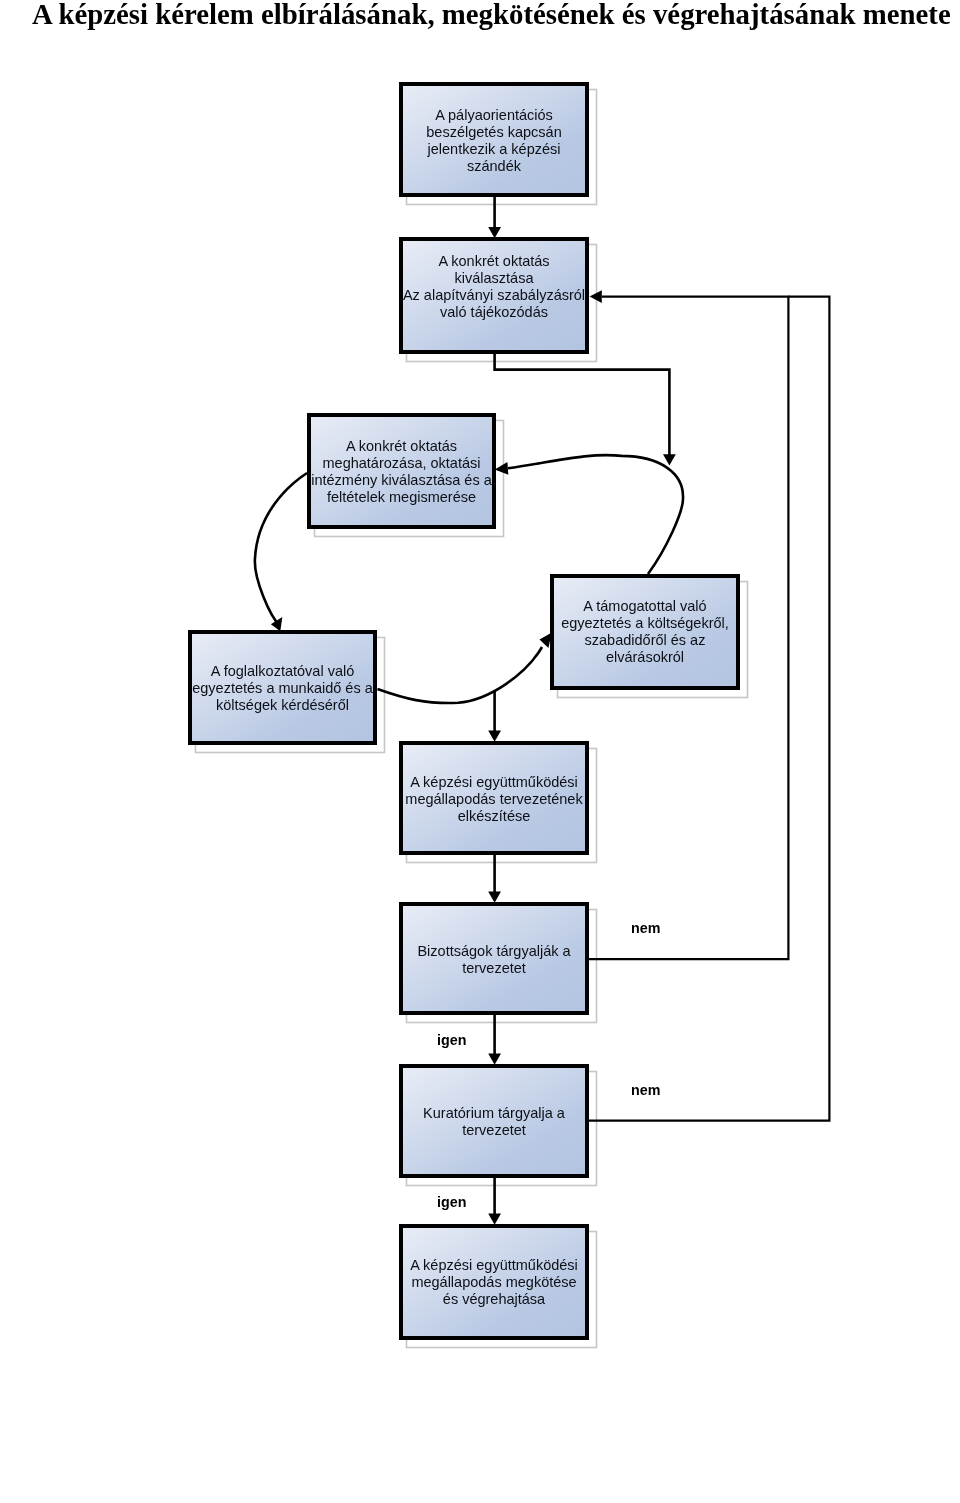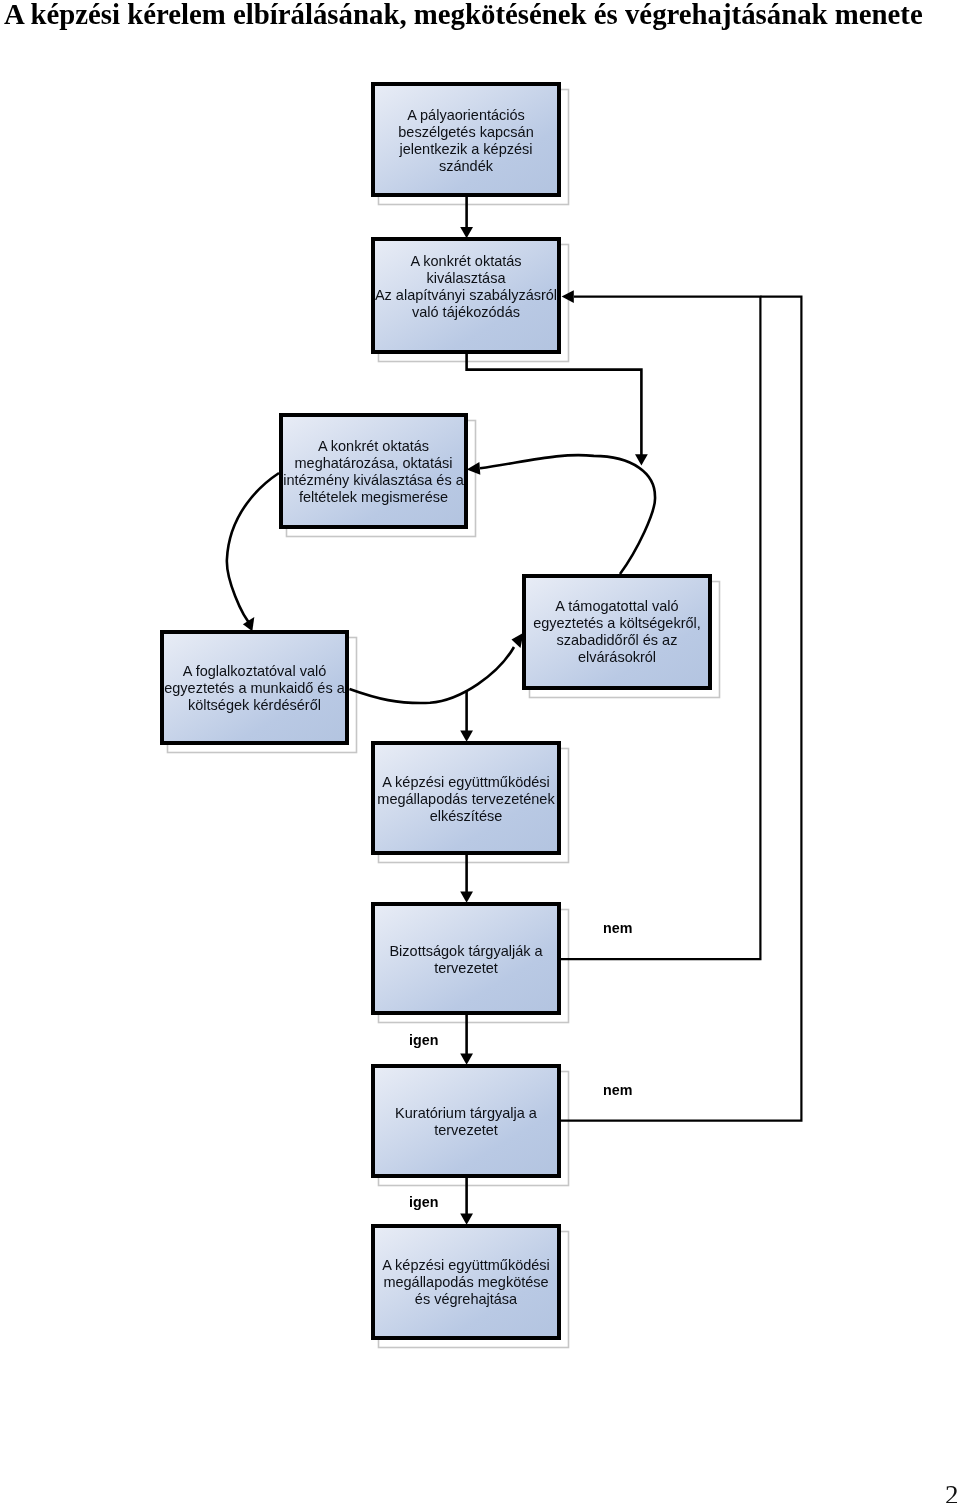--- a/index.html
+++ b/index.html
@@ -1,18 +1,18 @@
 <!DOCTYPE html>
 <html><head>
 <meta charset="utf-8">
 <style>
   html,body{margin:0;padding:0;background:#ffffff;}
   body{width:960px;height:1503px;position:relative;overflow:hidden;
        font-family:"Liberation Sans", sans-serif;}
-  #page{position:absolute;inset:0;transform:translateZ(0);}
+  #page{position:absolute;inset:0;transform:translateZ(0);margin-left:28px;}
   #title{position:absolute;left:4px;top:-1px;width:930px;
          font-family:"Liberation Serif", serif;font-weight:bold;
          font-size:28.8px;line-height:30px;color:#000;white-space:nowrap;}
   #pageno{position:absolute;left:945px;top:1482px;
           font-family:"Liberation Serif", serif;font-size:27px;line-height:27px;color:#111;}
   svg#chart{position:absolute;left:0;top:0;width:960px;height:1503px;}
   .boxtext{font-family:"Liberation Sans", sans-serif;font-size:14.5px;fill:#0d1016;}
   .lbl{font-family:"Liberation Sans", sans-serif;font-size:14.3px;font-weight:bold;fill:#000;}
   .shadowrect{fill:none;stroke:#c6c6c6;stroke-width:1.6;}
   .boxrect{fill:url(#boxgrad);stroke:#000;stroke-width:4;}

